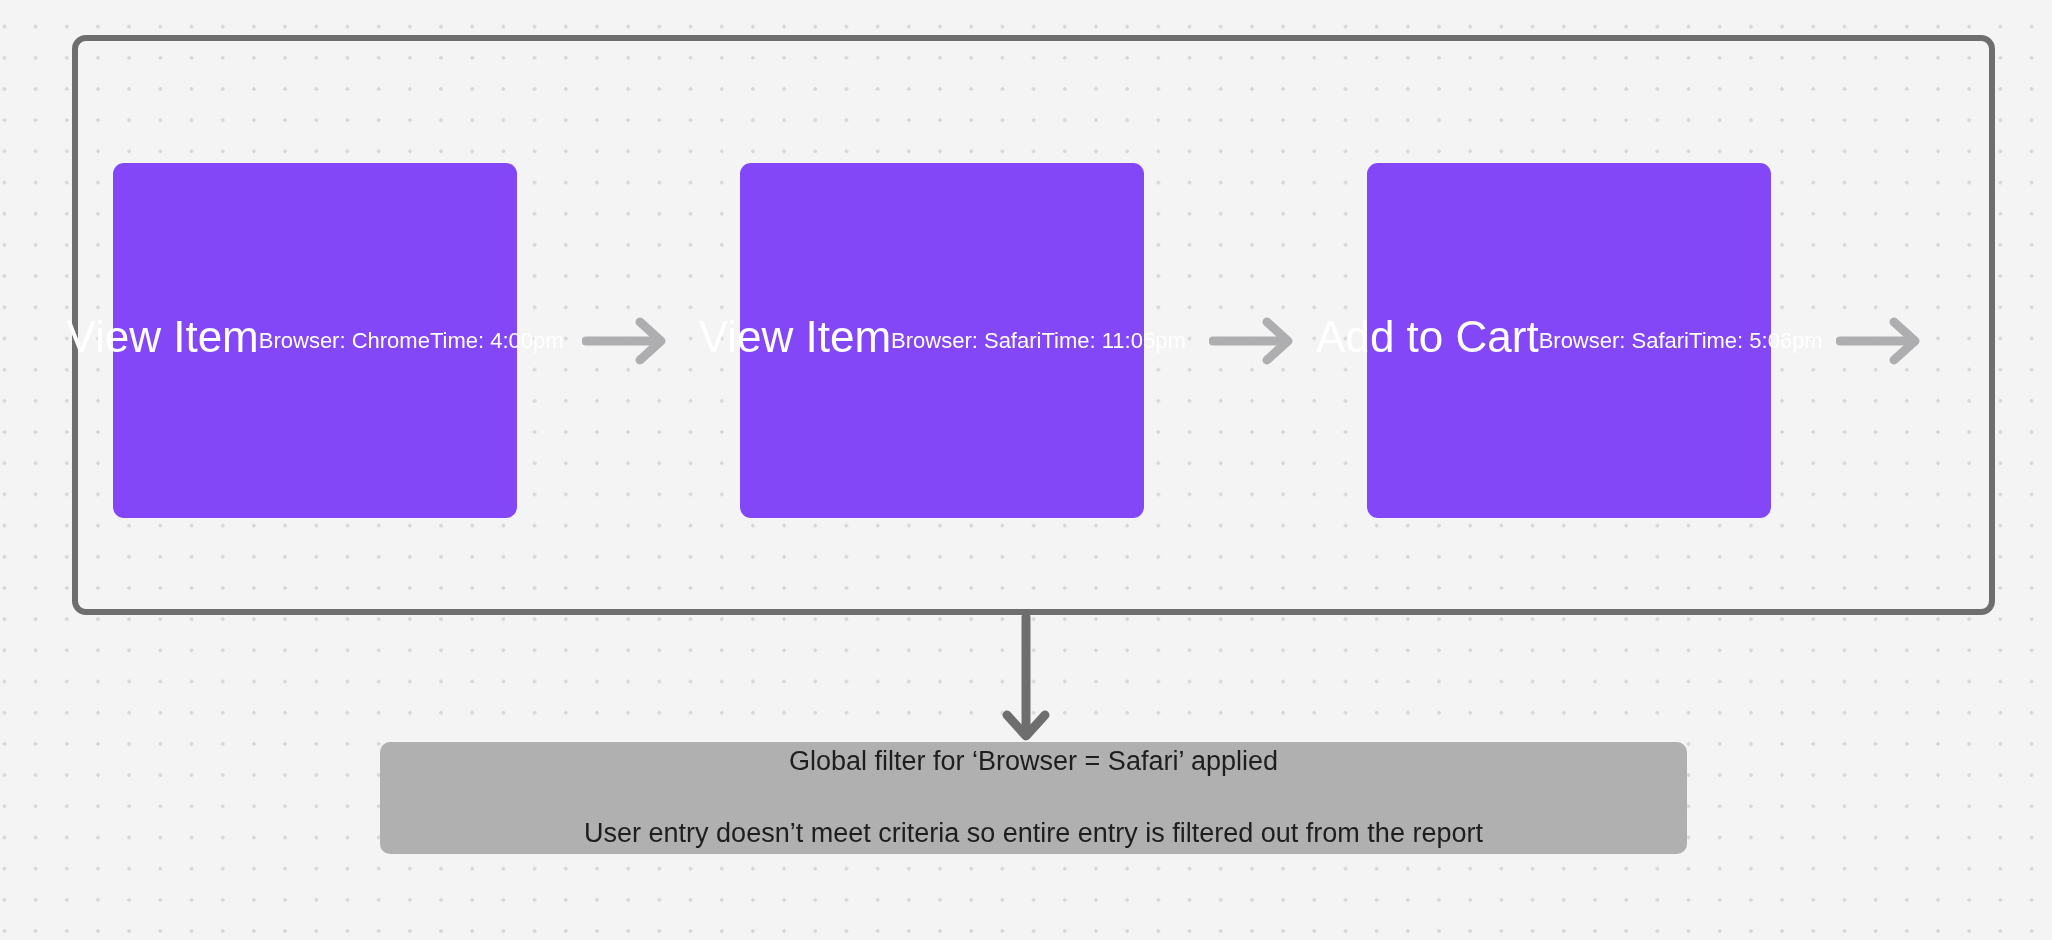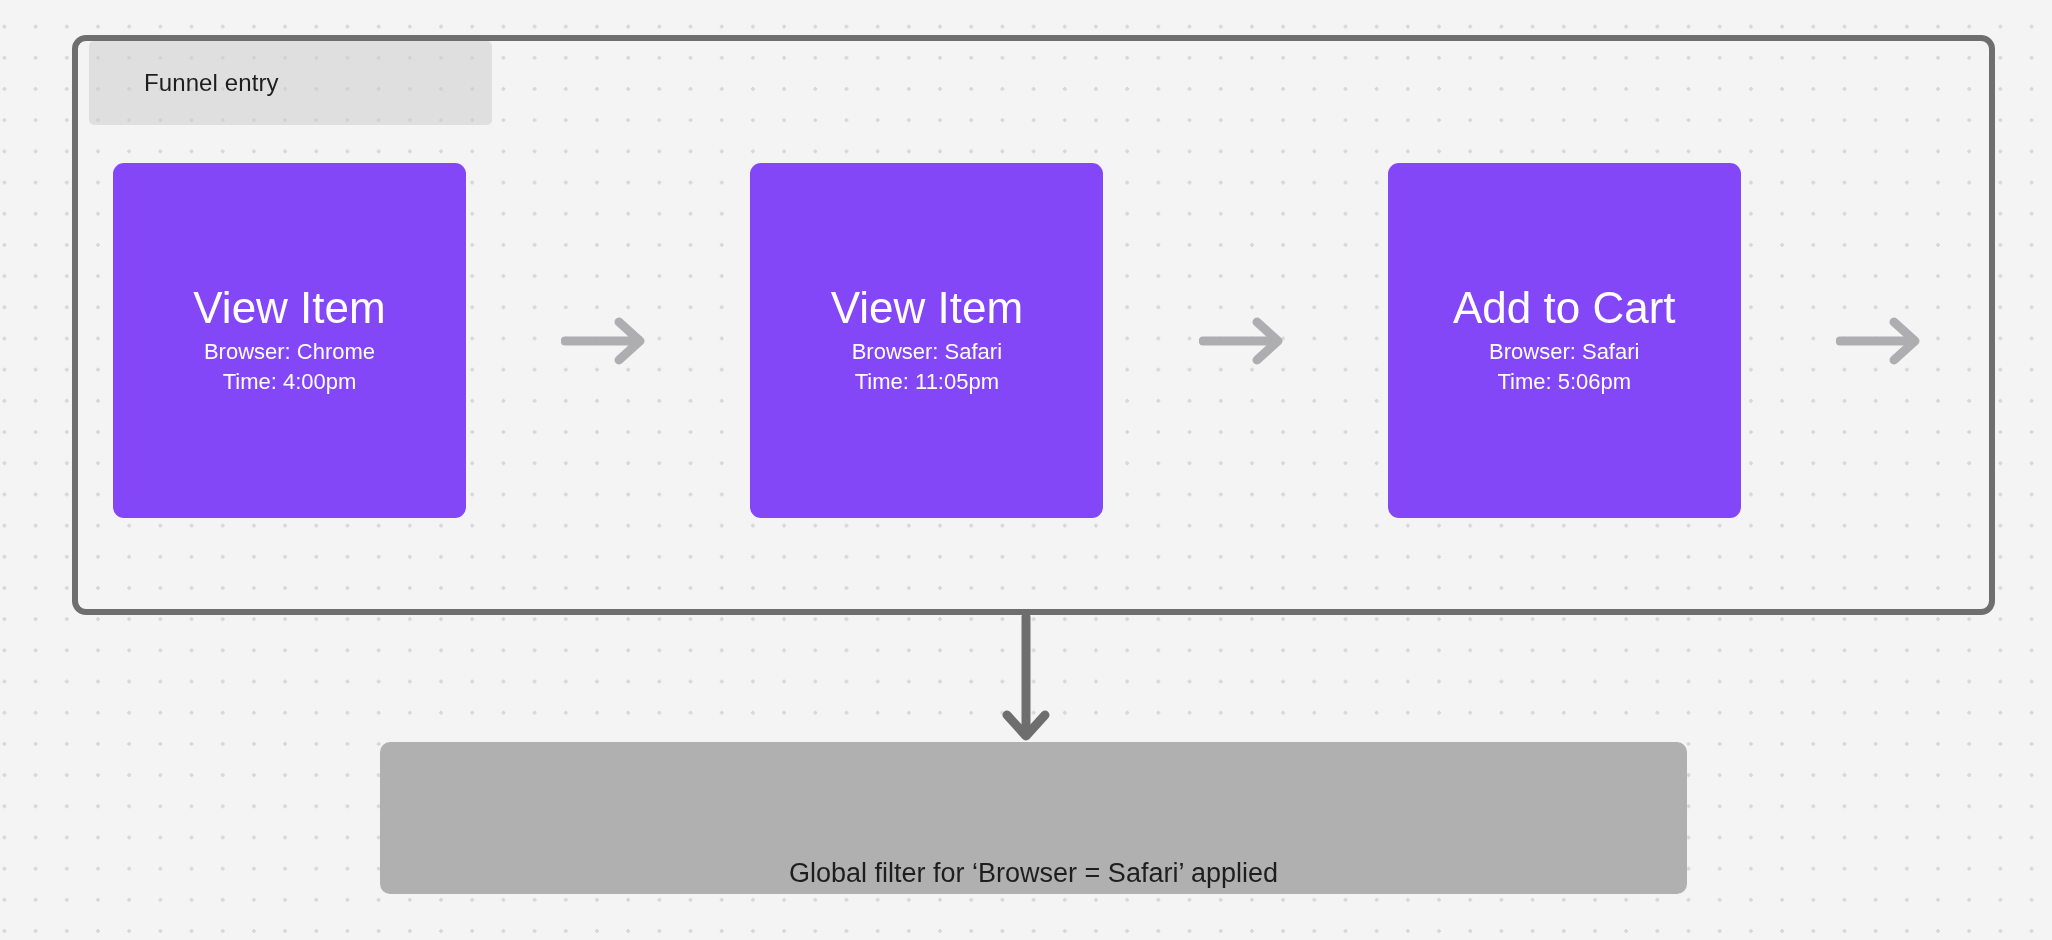--- a/index.html
+++ b/index.html
@@ -66,26 +66,25 @@
     top: 163px;
     width: 1817px;
     height: 355px;
     display: flex;
     flex-direction: row;
     align-items: center;
     justify-content: space-between;
   }
 
   .step-card {
-    width: 353px;
+    width: 404px;
     height: 355px;
     background: #8447f7;
     border-radius: 11px;
     display: flex;
-    flex-direction: column;
     align-items: center;
     justify-content: center;
     box-sizing: border-box;
     flex: 0 0 auto;
   }
   .step-title {
     font-size: 44px;
     color: #ffffff;
     line-height: 1.06;
     margin-bottom: 6px;
@@ -118,46 +117,43 @@
     height: 127px;
   }
   #down-arrow svg { display: block; }
 
   
   #filter-callout {
     position: absolute;
     left: 380px;
     top: 742px;
     width: 1307px;
-    height: 152px;
+    height: 112px;
     background: #b0b0b0;
     border-radius: 10px;
     display: flex;
     flex-direction: column;
     align-items: center;
-    justify-content: flex-end;
+    justify-content: space-between;
     box-sizing: border-box;
   }
   #filter-callout .callout-line {
     font-size: 27px;
     color: #1e1e1e;
     line-height: 1.48;
     white-space: nowrap;
   }
 </style>
 </head>
 <body>
 
 <div id="canvas">
 
   <div id="funnel-container"></div>
 
-  <div id="funnel-entry-label">
-    <span class="label-text">Funnel entry</span>
-  </div>
 
   <div id="steps-row">
 
     <div class="step-card">
       <div class="step-title">View Item</div>
       <div class="step-detail">Browser: Chrome</div>
       <div class="step-detail">Time: 4:00pm</div>
     </div>
 
     <div class="connector">
@@ -198,15 +194,16 @@
 
   <div id="down-arrow">
     <svg width="52" height="127" viewBox="0 0 52 127" fill="none">
       <path d="M26 2 V118" stroke="#6e6e6e" stroke-width="9" stroke-linecap="round"></path>
       <path d="M7 100 L26 121 L45 100" stroke="#6e6e6e" stroke-width="9" stroke-linecap="round" stroke-linejoin="round" fill="none"></path>
     </svg>
   </div>
 
   <div id="filter-callout">
     <div class="callout-line">Global filter for ‘Browser = Safari’ applied</div>
+    <div class="callout-line">User entry doesn’t meet criteria so entire entry is filtered out from the report</div>
   </div>
 
 </div>
 
 </body></html>

